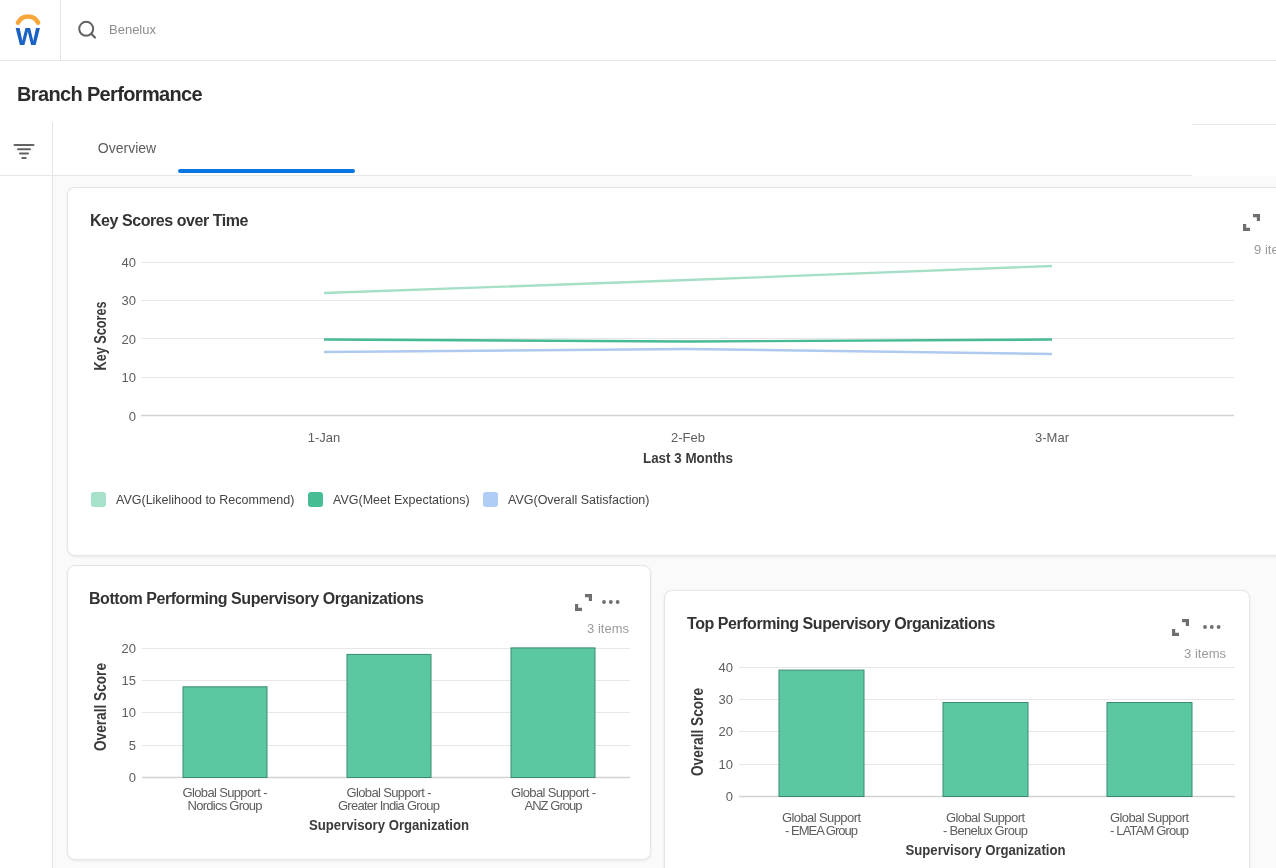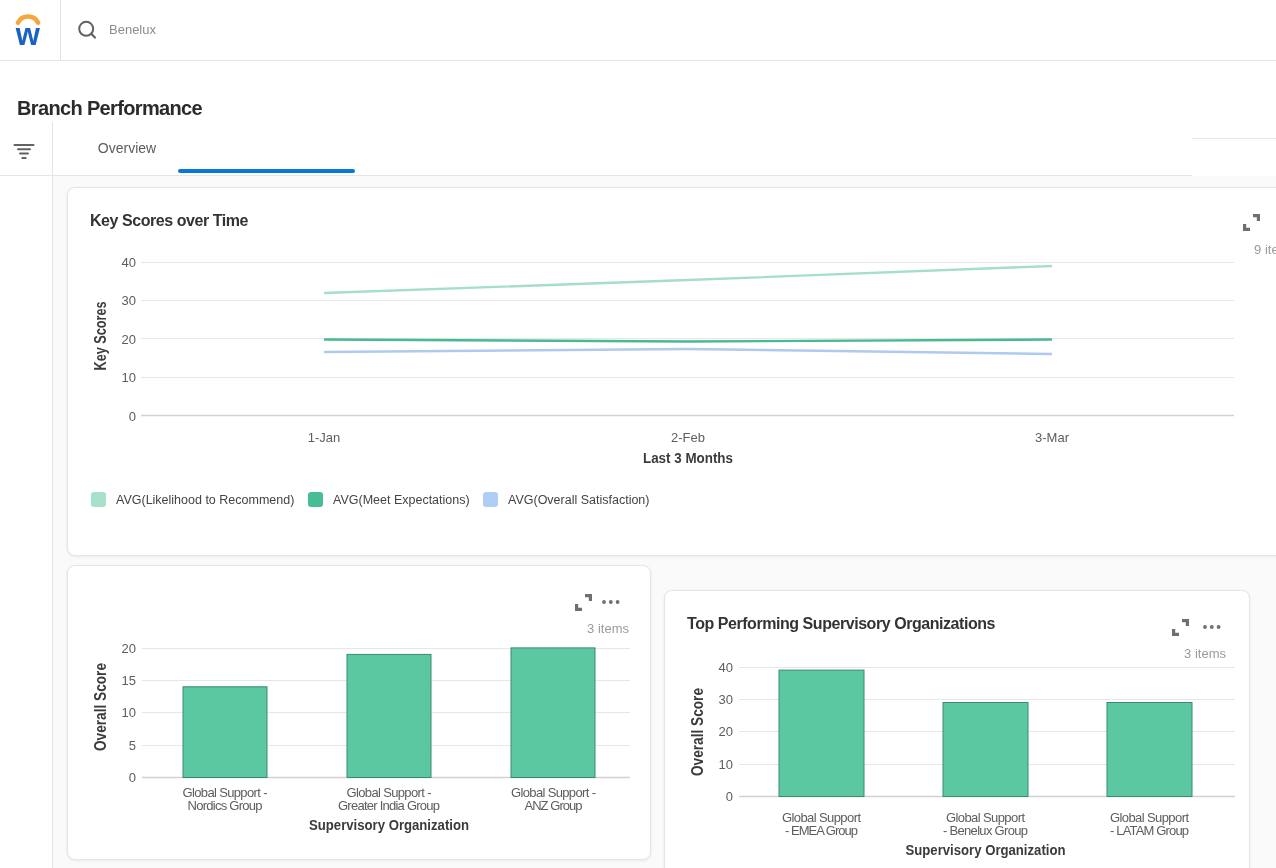--- a/index.html
+++ b/index.html
@@ -8,21 +8,21 @@
   .abs { position:absolute; }
   #page { position:relative; width:1276px; height:868px; background:#fff; }
 
   
   #topbar { position:absolute; left:0; top:0; width:1276px; height:61px;
     background:#fff; border-bottom:1px solid #e4e4e4; }
   #topbar .vdiv { position:absolute; left:60px; top:0; width:1px; height:60px; background:#e2e2e2; }
   #searchtxt { position:absolute; left:109px; top:22px; font-size:13px; color:#8d8d8d; }
 
   
-  #hdr { position:absolute; left:0; top:78px; width:1276px; height:61px;
+  #hdr { position:absolute; left:0; top:64px; width:1276px; height:61px;
     background:#fff; border-bottom:1px solid #e8e8e8; }
   #hdr h1 { position:absolute; left:17px; top:19px; font-size:20px; font-weight:700; color:#2b2b2b; letter-spacing:-0.65px; }
 
   
   #tabrow { position:absolute; left:0; top:122px; width:1192px; height:54px;
     background:#fff; border-bottom:1px solid #e6e6e6; }
   .tab { position:absolute; top:0; height:53px; line-height:53px; font-size:14px; text-align:center; }
   #tab1 { left:80px; width:94px; color:#5c5c5c; }
   #tab2 { left:178px; width:177px; color:#0875e1; font-weight:700; font-size:13.5px; }
   #tabline { position:absolute; left:178px; top:47px; width:177px; height:4px;
@@ -131,20 +131,21 @@
         <text x="48" y="316">AVG(Likelihood to Recommend)</text>
         <rect x="240" y="304" width="15" height="15" rx="3" fill="#46bd92"></rect>
         <text x="265" y="316">AVG(Meet Expectations)</text>
         <rect x="415" y="304" width="15" height="15" rx="3" fill="#b0cdf5"></rect>
         <text x="440" y="316">AVG(Overall Satisfaction)</text>
       </g>
     </svg>
   </div>
 
   <div class="card" id="card2">
+    <div class="ctitle" style="top:24px; left:21px;">Bottom Performing Supervisory Organizations</div>
     <svg class="icons" style="top:28px; right:58px;" width="17" height="17" viewBox="0 0 17 17">
       <path d="M 10 1.6 L 15.4 1.6 L 15.4 7" fill="none" stroke="#6f6f6f" stroke-width="3.2"></path>
       <path d="M 1.6 10 L 1.6 15.4 L 7 15.4" fill="none" stroke="#6f6f6f" stroke-width="3.2"></path>
     </svg>
     <svg class="icons" style="top:33px; right:29px;" width="20" height="6" viewBox="0 0 20 6">
       <circle cx="3" cy="3" r="1.9" fill="#6f6f6f"></circle>
         <circle cx="9.8" cy="3" r="1.9" fill="#6f6f6f"></circle>
         <circle cx="16.6" cy="3" r="1.9" fill="#6f6f6f"></circle>
     </svg>
     <div class="items" style="top:55px; right:21px;">3 items</div>

